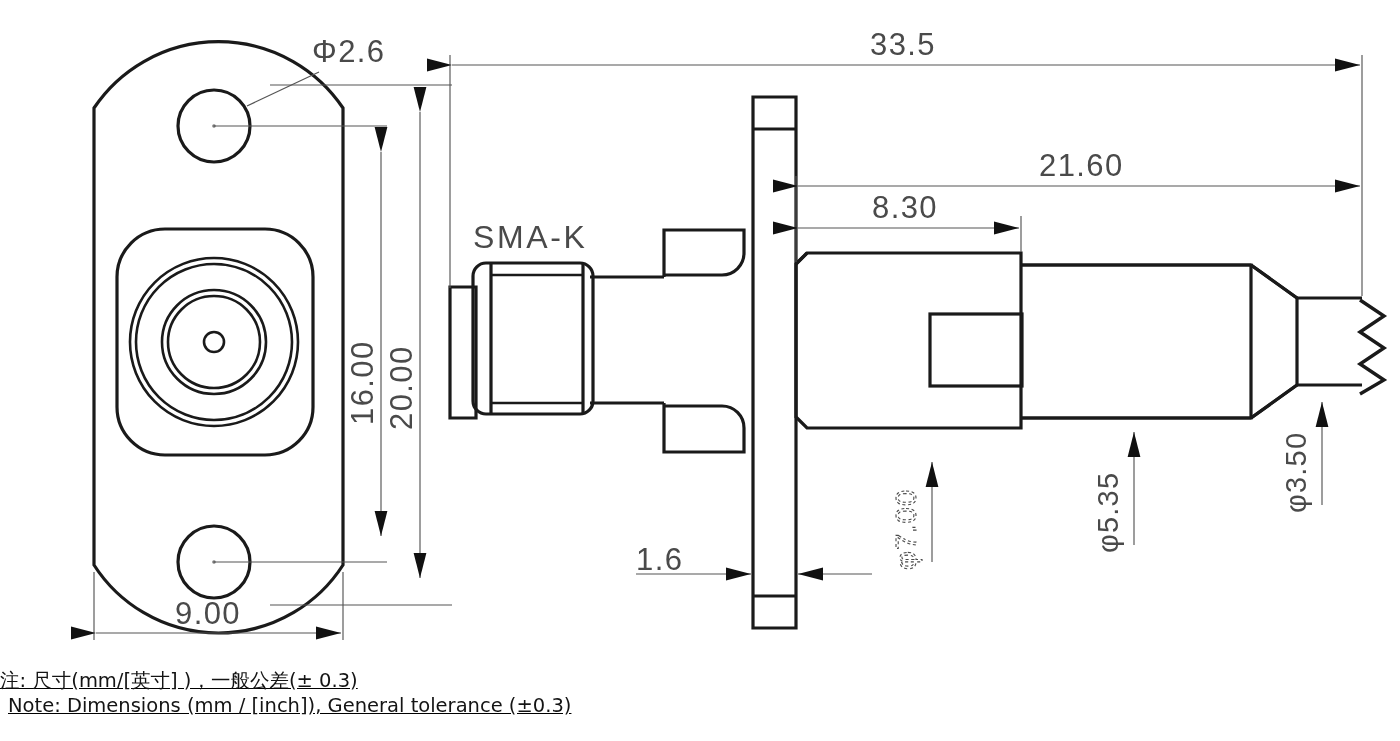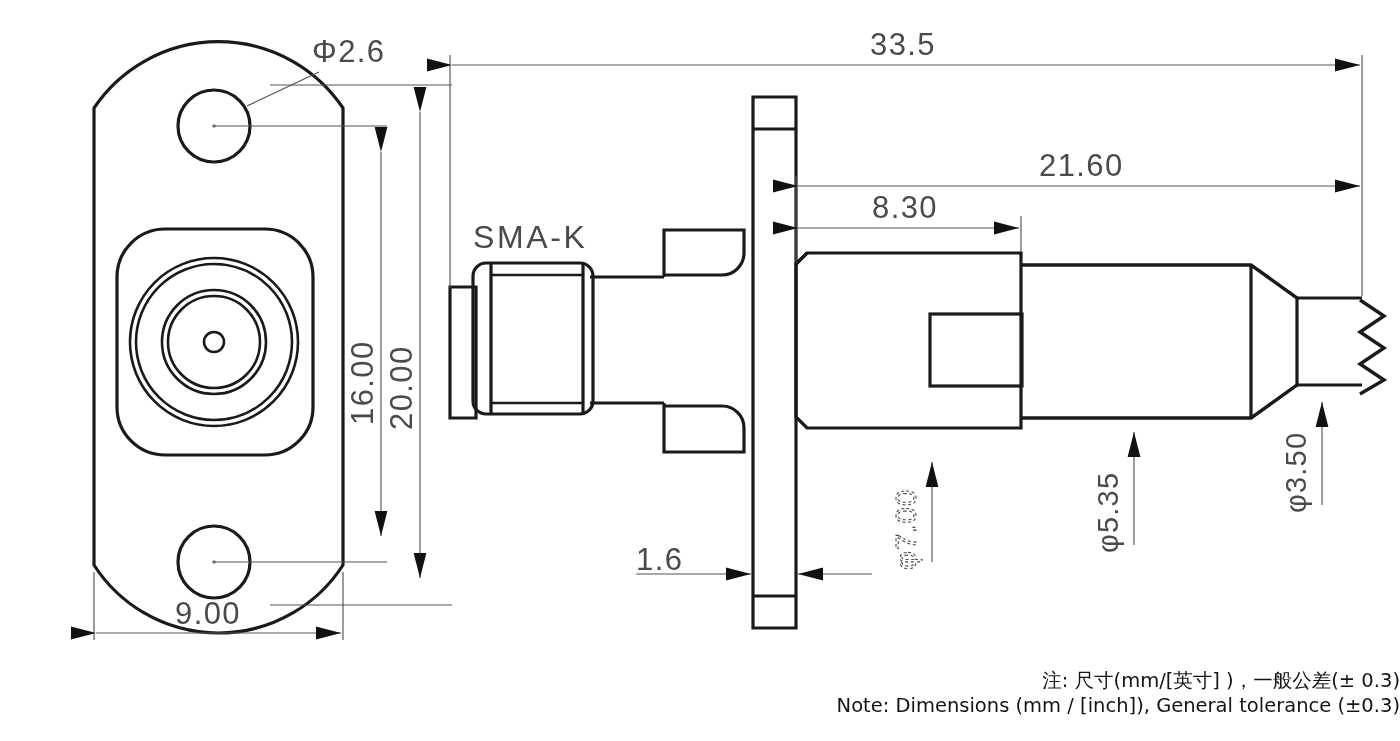--- a/index.html
+++ b/index.html
@@ -51,22 +51,23 @@
     stroke-dasharray:3 2.6;
     letter-spacing:1.2px;
   }
 
   
   #note-block{
     position:absolute;
     left:0;
     top:668px;
     width:1400px;
-    text-align:right;
+    text-align:left;
     line-height:1.30;
+    text-decoration:underline;
   }
   .note-line-cn{
     font-family:"DejaVu Sans", sans-serif;
     font-size:19.5px;
     color:#141414;
     white-space:pre;
   }
   .note-line-en{
     font-family:"DejaVu Sans", sans-serif;
     font-size:19.5px;

